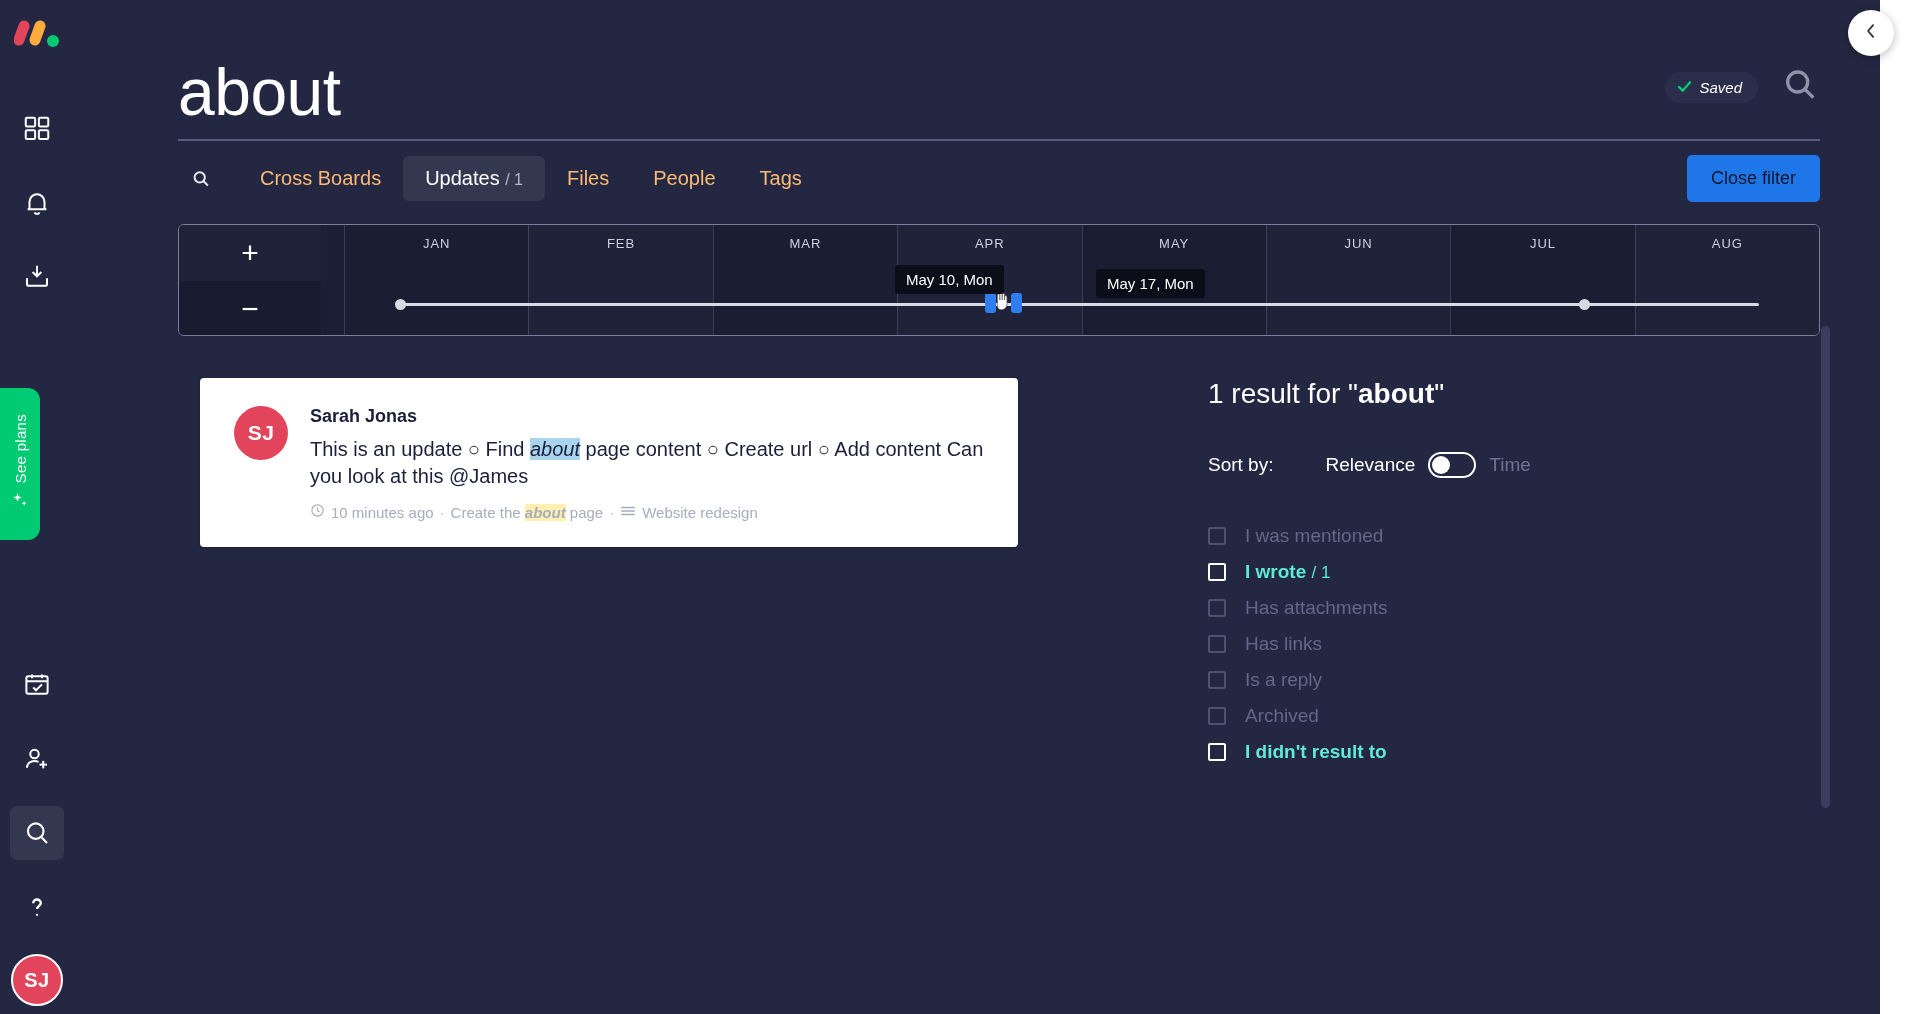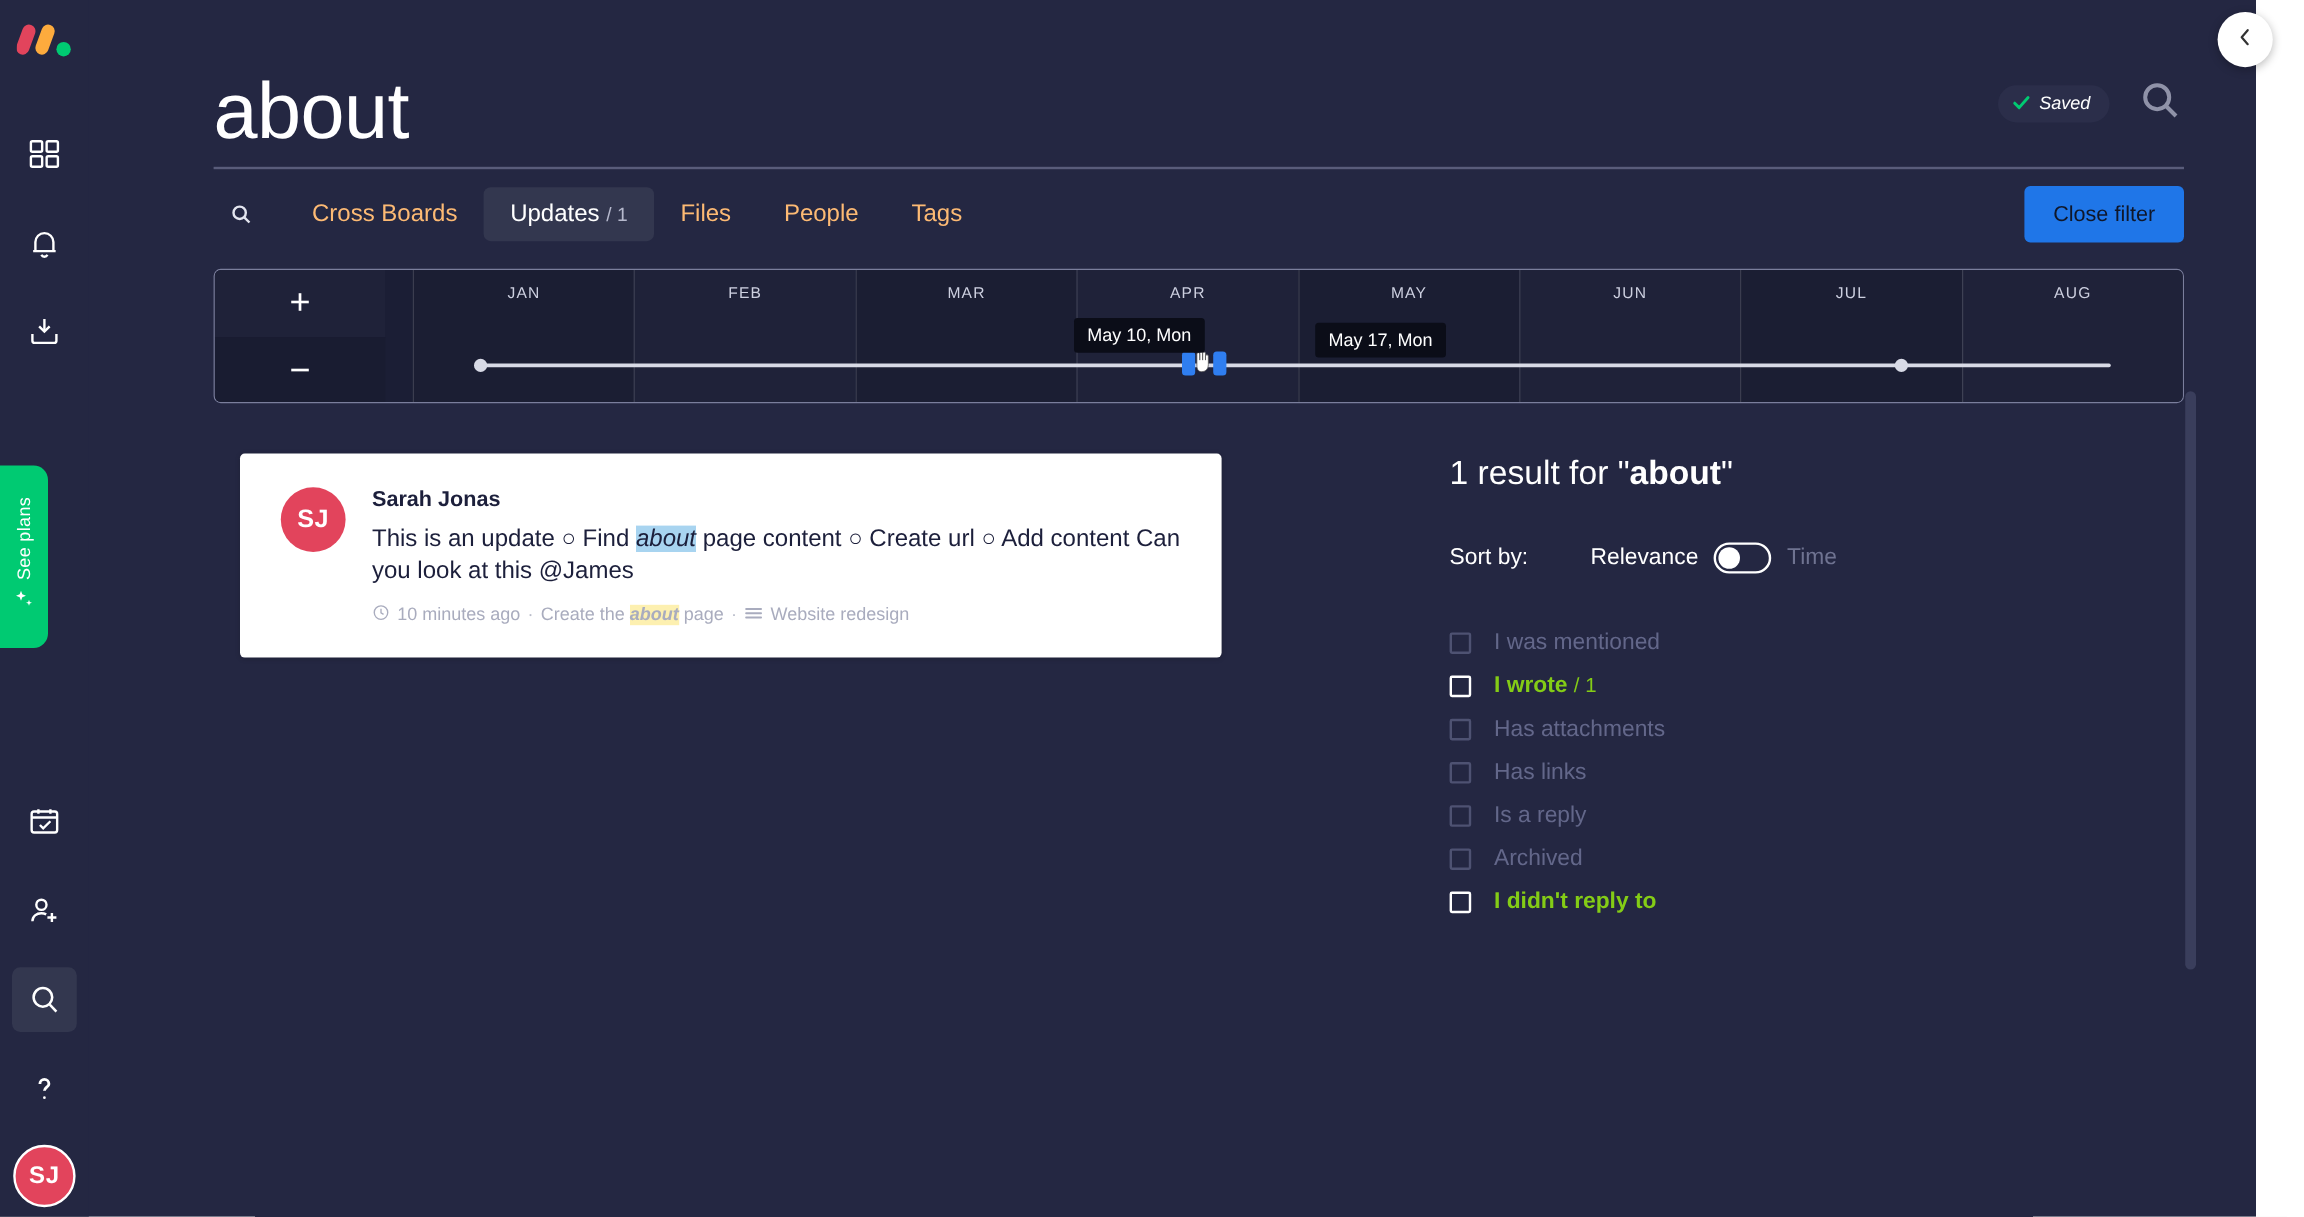--- a/index.html
+++ b/index.html
@@ -221,21 +221,21 @@
   .filters { margin-top: 40px; }
   .filter-item {
     display: flex; align-items: center; gap: 19px;
     height: 36px; cursor: pointer;
   }
   .fbox {
     width: 18px; height: 18px; border: 2px solid #ffffff; border-radius: 2px;
     flex: 0 0 18px;
   }
   .filter-item.dim .fbox { border-color: #4e5272; }
-  .flabel { font-size: 19px; color: #84cc16; font-weight: bold; }
+  .flabel { font-size: 19px; color: #5eead4; font-weight: bold; }
   .filter-item.dim .flabel { color: #63678a; font-weight: normal; }
   .flabel .cnt { font-weight: normal; font-size: 17px; }
 
   .scrollbar {
     position: absolute; right: -10px; top: -52px;
     width: 9px; height: 482px;
     background: #3a3e5c; border-radius: 5px; cursor: pointer;
   }
 
   
@@ -502,21 +502,21 @@
             <div class="filter-item dim">
               <span class="fbox"></span>
               <span class="flabel">Is a reply</span>
             </div>
             <div class="filter-item dim">
               <span class="fbox"></span>
               <span class="flabel">Archived</span>
             </div>
             <div class="filter-item">
               <span class="fbox"></span>
-              <span class="flabel">I didn't reply to</span>
+              <span class="flabel">I didn't result to</span>
             </div>
           </div>
 
           <div class="scrollbar"></div>
         </div>
       </div>
     </div>
   </div>
 
   <div class="collapse-btn">

